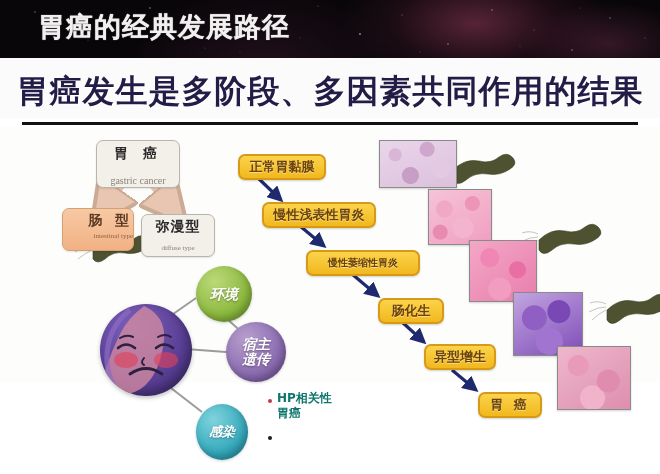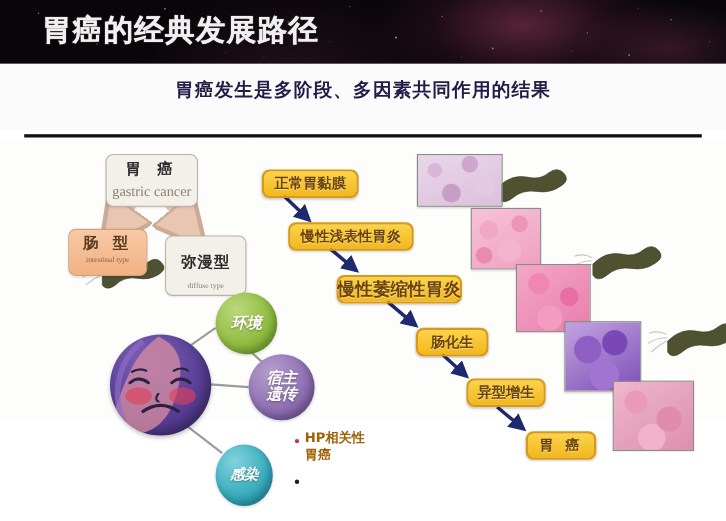--- a/index.html
+++ b/index.html
@@ -30,21 +30,21 @@
     white-space:nowrap;
   }
 
   
   .subtitle-band{
     position:absolute;left:0;top:58px;width:660px;height:60px;
     background:#fbfbfb;
   }
   .subtitle{
     position:absolute;left:0;top:12px;width:660px;text-align:center;
-    font-size:17px;font-weight:bold;letter-spacing:1px;
+    font-size:32px;font-weight:bold;letter-spacing:1px;
     color:#221c47;
     text-shadow:1px 1px 0 rgba(255,255,255,.9);
     font-family:"DejaVu Sans","Liberation Sans",sans-serif;
     white-space:nowrap;
   }
   .divider{
     position:absolute;left:22px;top:122px;width:616px;height:3px;
     background:linear-gradient(#111,#111);
     box-shadow:0 1px 0 rgba(255,255,255,.7);
   }
@@ -59,21 +59,21 @@
   .gbox{
     position:absolute;border:1px solid #b9b4ad;border-radius:7px;
     background:#f3efe9;text-align:center;
     box-shadow:0 1px 2px rgba(0,0,0,.10);
   }
   .gbox .cn{color:#2a2a2a;font-weight:bold;font-family:"DejaVu Sans","Liberation Sans",sans-serif;}
   .gbox .en{color:#8a8276;font-family:"Liberation Serif",serif;}
 
   .obox{
     position:absolute;border:1px solid #d2a178;border-radius:7px;
-    background:linear-gradient(#f7c9a4,#f2b184);text-align:center;
+    background:linear-gradient(#f7c9a4,#f2b184);text-align:right;
     box-shadow:0 1px 2px rgba(0,0,0,.10);
   }
   .obox .cn{color:#5d3b23;font-weight:bold;font-family:"DejaVu Sans","Liberation Sans",sans-serif;}
   .obox .en{color:#8d6245;font-family:"Liberation Serif",serif;}
 
   
   .ybox{
     position:absolute;border:2px solid #d79a17;border-radius:7px;
     background:linear-gradient(#fbd34b,#f2b81d);
     color:#6b4208;font-weight:bold;
@@ -137,21 +137,21 @@
 
   .caption{
     position:absolute;font-weight:bold;color:#2c2c2c;
     font-family:"DejaVu Sans","Liberation Sans",sans-serif;
     white-space:nowrap;
   }
   .bullet{
     position:absolute;font-weight:bold;line-height:1.25;
     font-family:"DejaVu Sans","Liberation Sans",sans-serif;
   }
-  .b-hp{color:#a16207;}
+  .b-hp{color:#0f766e;}
   .b-ebv{color:#1d1d1d;}
   .dot{position:absolute;width:4px;height:4px;border-radius:50%;}
 </style>
 </head>
 <body>
 
 <div id="root">
 
   <div class="header-band">
     <svg class="stars" width="660" height="58">
@@ -222,29 +222,29 @@
       <g fill="#4e5230" stroke="#3a3d22" stroke-width="0.6">
         <path d="M453,44 q12,-12 26,-9 q12,3 20,-4 q8,-6 14,1 q5,6 -3,11 q-10,7 -22,5 q-13,-2 -22,6 q-9,7 -13,0 z"></path>
         <path d="M539,114 q12,-12 26,-9 q12,3 20,-4 q8,-6 14,1 q5,6 -3,11 q-10,7 -22,5 q-13,-2 -22,6 q-9,7 -13,0 z"></path>
         <path d="M607,184 q12,-12 26,-9 q12,3 20,-4 q8,-6 14,1 q5,6 -3,11 q-10,7 -22,5 q-13,-2 -22,6 q-9,7 -13,0 z"></path>
         <path d="M93,124 q11,-11 24,-8 q11,3 18,-4 q7,-5 12,1 q5,5 -2,10 q-9,6 -20,4 q-12,-2 -20,6 q-8,6 -12,0 z"></path>
       </g>
     </svg>
 
     <div class="gbox" style="left:96px;top:14px;width:82px;height:42px;padding-top:4px;">
       <div class="cn" style="font-size:14px;letter-spacing:5px;">胃 癌</div>
-      <div class="en" style="font-size:13px;margin-top:3px;">gastric cancer</div>
+      <div class="en" style="font-size:10px;margin-top:12px;">gastric cancer</div>
     </div>
 
     <div class="obox" style="left:62px;top:82px;width:70px;height:38px;padding-top:3px;">
       <div class="cn" style="font-size:14px;letter-spacing:4px;">肠 型</div>
       <div class="en" style="font-size:7px;margin-top:2px;">intestinal type</div>
     </div>
 
-    <div class="gbox" style="left:150px;top:88px;width:72px;height:38px;padding-top:15px;">
+    <div class="gbox" style="left:141px;top:88px;width:72px;height:38px;padding-top:3px;">
       <div class="cn" style="font-size:14px;letter-spacing:1px;">弥漫型</div>
       <div class="en" style="font-size:7px;margin-top:8px;">diffuse type</div>
     </div>
 
     <div class="stomach" style="left:100px;top:178px;width:92px;height:92px;">
       <svg width="92" height="92">
         <path d="M44,2 q22,10 20,34 q-3,26 -14,40 q-8,11 -22,14 q-12,2 -20,-6 q-6,-8 -2,-20 q6,-18 14,-34 q8,-16 24,-28 z" fill="#d08aa0" opacity=".80"></path>
         <path d="M30,6 q-18,14 -22,36 q-4,22 6,40" fill="none" stroke="#8b6bc4" stroke-width="5" opacity=".7"></path>
         <ellipse cx="26" cy="56" rx="12" ry="8" fill="#e0405a" opacity=".62"></ellipse>
         <ellipse cx="66" cy="56" rx="12" ry="8" fill="#e0405a" opacity=".62"></ellipse>
@@ -279,21 +279,21 @@
     <div class="dot" style="left:268px;top:310px;background:#1d1d1d;"></div>
 
     <div class="ybox" style="left:238px;top:28px;width:84px;height:22px;font-size:13px;">
       <span>正常胃黏膜</span>
     </div>
 
     <div class="ybox" style="left:262px;top:76px;width:110px;height:22px;font-size:13px;">
       <span>慢性浅表性胃炎</span>
     </div>
 
-    <div class="ybox" style="left:306px;top:124px;width:110px;height:22px;font-size:16px;">
+    <div class="ybox" style="left:306px;top:124px;width:110px;height:22px;font-size:10px;">
       <span>慢性萎缩性胃炎</span>
     </div>
 
     <div class="ybox" style="left:378px;top:172px;width:62px;height:22px;font-size:13px;">
       <span>肠化生</span>
     </div>
 
     <div class="ybox" style="left:424px;top:218px;width:68px;height:22px;font-size:13px;">
       <span>异型增生</span>
     </div>

